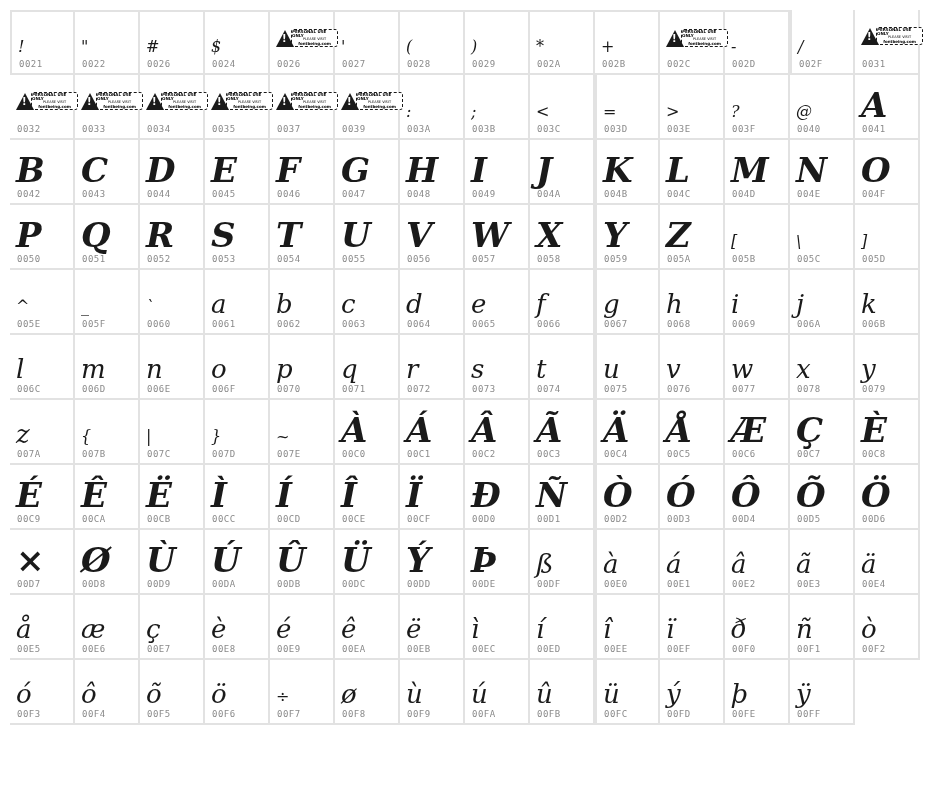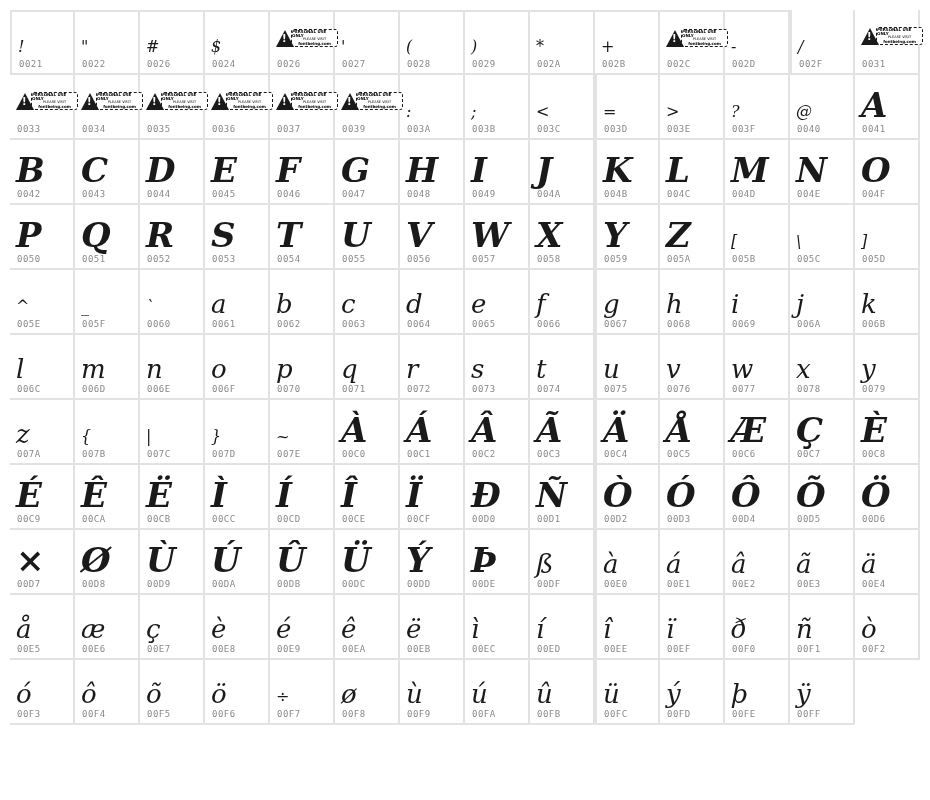--- a/index.html
+++ b/index.html
@@ -151,20 +151,32 @@
     <span class="tri"></span>
     <span class="box">
       <span class="l1">PERSONAL USE ONLY</span>
       <span class="l2">PLEASE VISIT</span>
       <span class="l3">fontbeing.com</span>
     </span>
   </div>
     </div>
     <div class="cell">
     <span class="glyph"></span>
+    <span class="code">0032</span>
+  <div class="badge">
+    <span class="tri"></span>
+    <span class="box">
+      <span class="l1">PERSONAL USE ONLY</span>
+      <span class="l2">PLEASE VISIT</span>
+      <span class="l3">fontbeing.com</span>
+    </span>
+  </div>
+    </div>
+    <div class="cell">
+    <span class="glyph"></span>
     <span class="code">0033</span>
   <div class="badge">
     <span class="tri"></span>
     <span class="box">
       <span class="l1">PERSONAL USE ONLY</span>
       <span class="l2">PLEASE VISIT</span>
       <span class="l3">fontbeing.com</span>
     </span>
   </div>
     </div>
@@ -176,32 +188,20 @@
     <span class="box">
       <span class="l1">PERSONAL USE ONLY</span>
       <span class="l2">PLEASE VISIT</span>
       <span class="l3">fontbeing.com</span>
     </span>
   </div>
     </div>
     <div class="cell">
     <span class="glyph"></span>
     <span class="code">0035</span>
-  <div class="badge">
-    <span class="tri"></span>
-    <span class="box">
-      <span class="l1">PERSONAL USE ONLY</span>
-      <span class="l2">PLEASE VISIT</span>
-      <span class="l3">fontbeing.com</span>
-    </span>
-  </div>
-    </div>
-    <div class="cell">
-    <span class="glyph"></span>
-    <span class="code">0036</span>
   <div class="badge">
     <span class="tri"></span>
     <span class="box">
       <span class="l1">PERSONAL USE ONLY</span>
       <span class="l2">PLEASE VISIT</span>
       <span class="l3">fontbeing.com</span>
     </span>
   </div>
     </div>
     <div class="cell">

